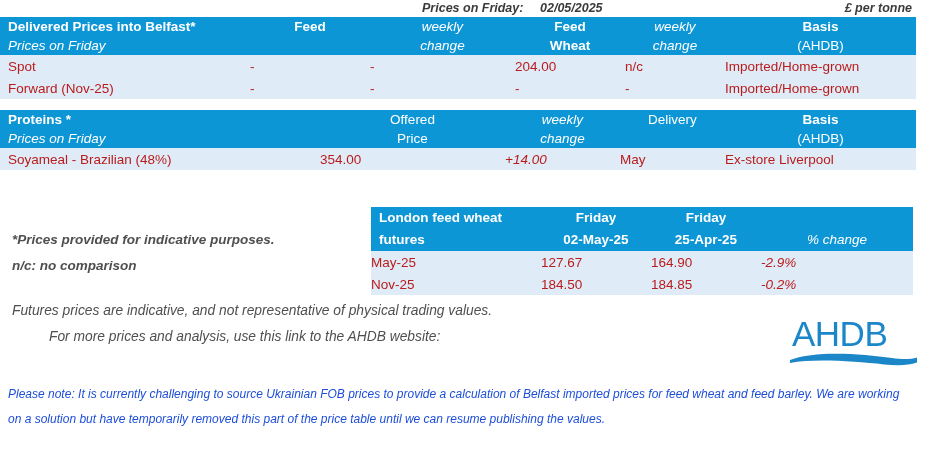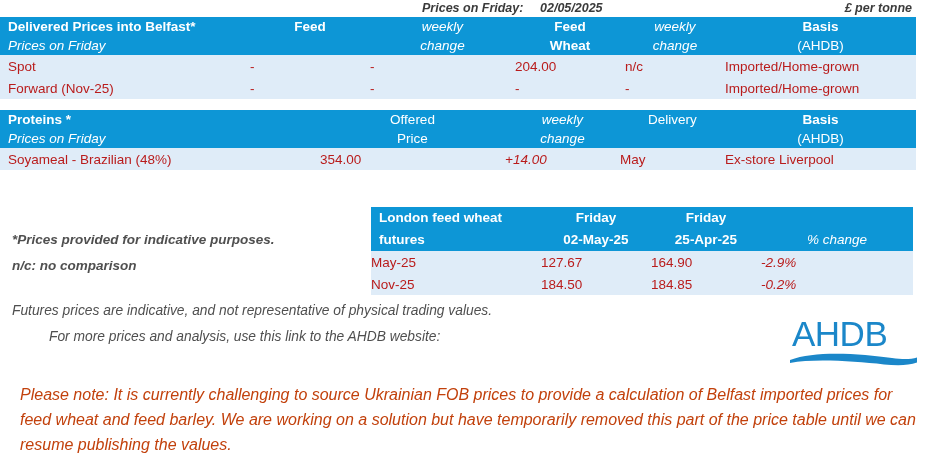--- a/index.html
+++ b/index.html
@@ -117,26 +117,26 @@
     font-size: 13.8px;
     color: #4f4f4f;
     white-space: nowrap;
   }
   #foot-1 { left: 12px; top: 303px; }
   #foot-2 { left: 12px; top: 329px; margin-left: 37px; }
   #foot-3 { left: 12px; top: 355px; }
 
   #foot-note {
     position: absolute;
-    left: 20px; top: 382px;
+    left: 8px; top: 382px;
     width: 905px;
     font-style: italic;
-    font-size: 16px;
+    font-size: 12px;
     line-height: 25px;
-    color: #c2410c;
+    color: #1d4ed8;
   }
 
   
   #ahdb-logo {
     position: absolute;
     left: 788px; top: 312px;
     width: 132px; height: 56px;
   }
 </style>
 </head>

